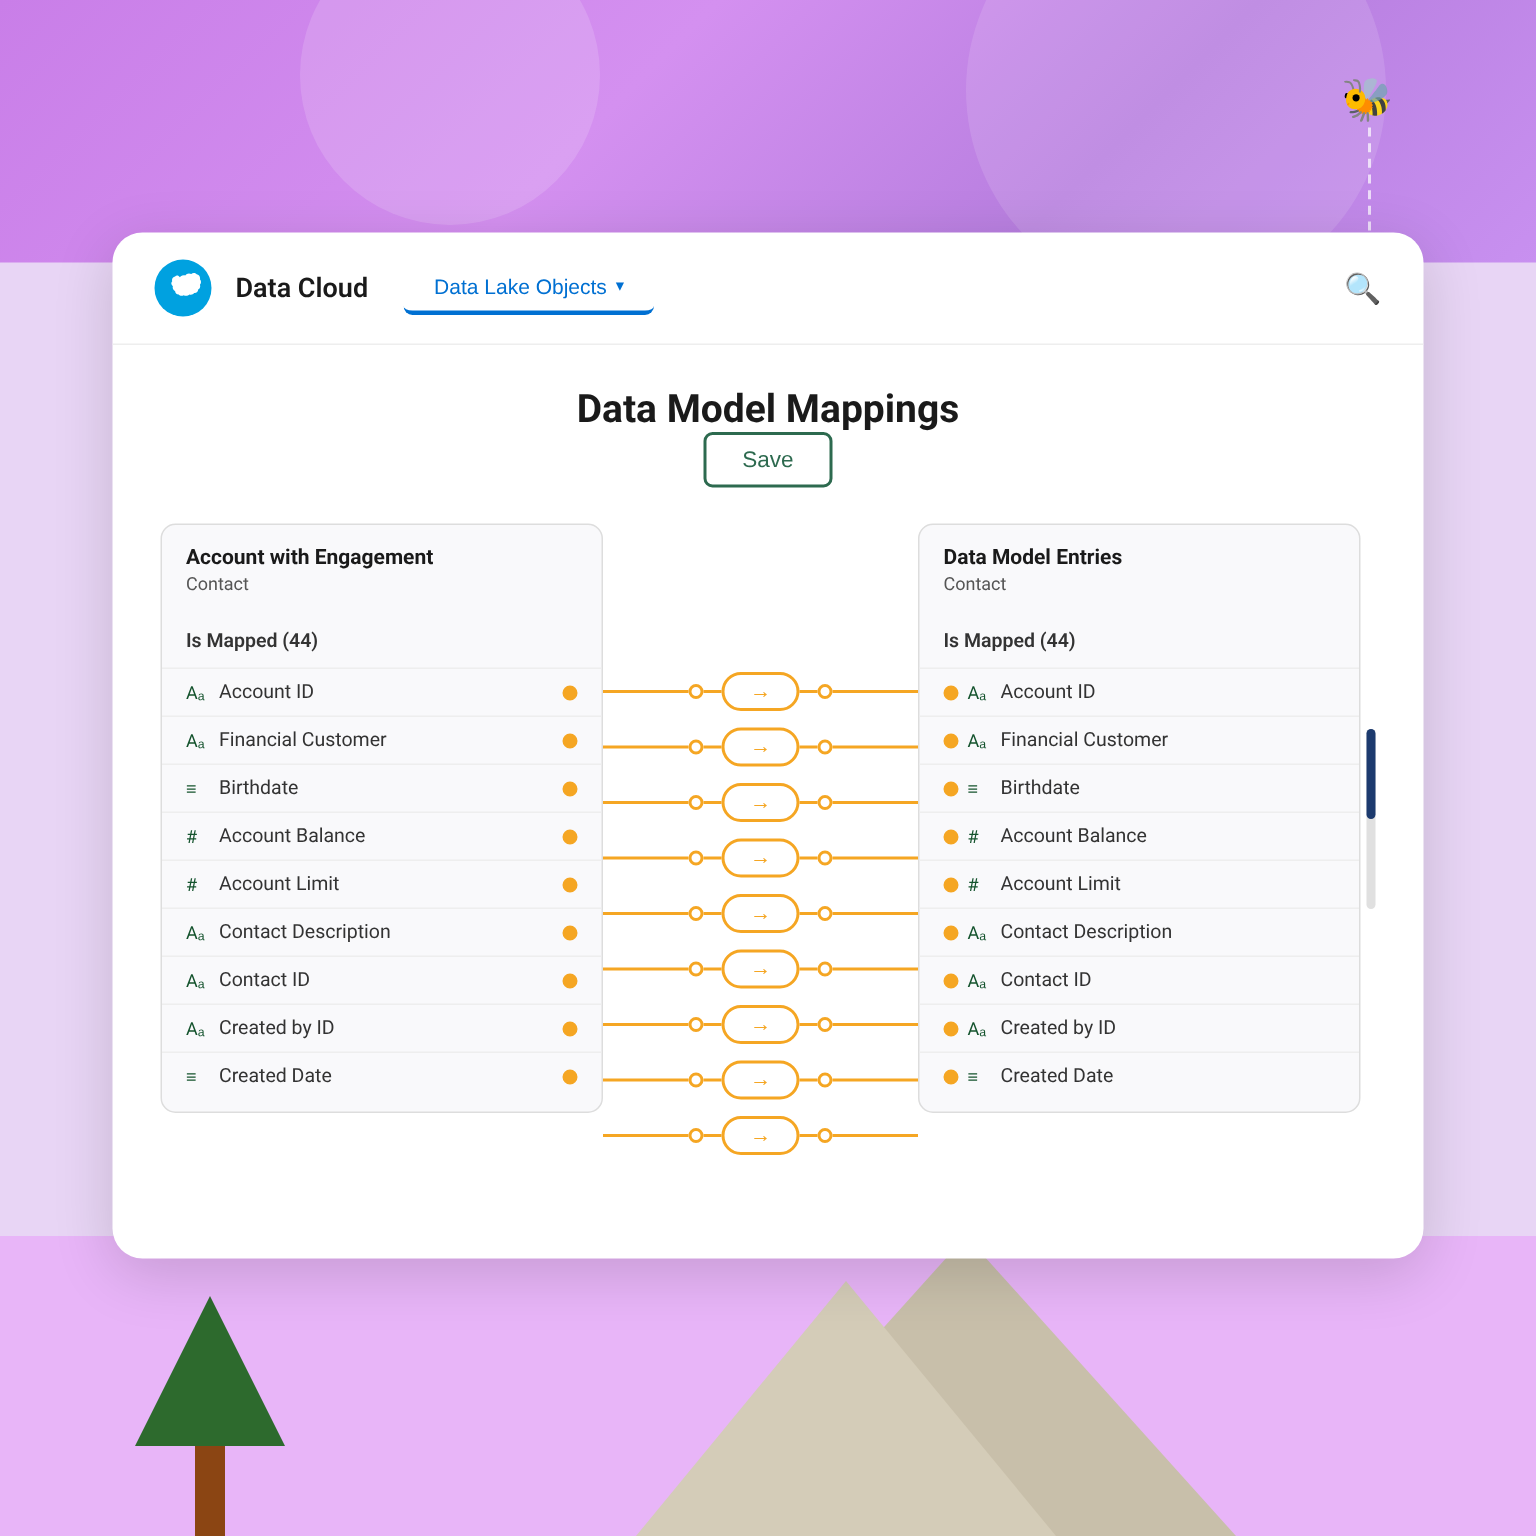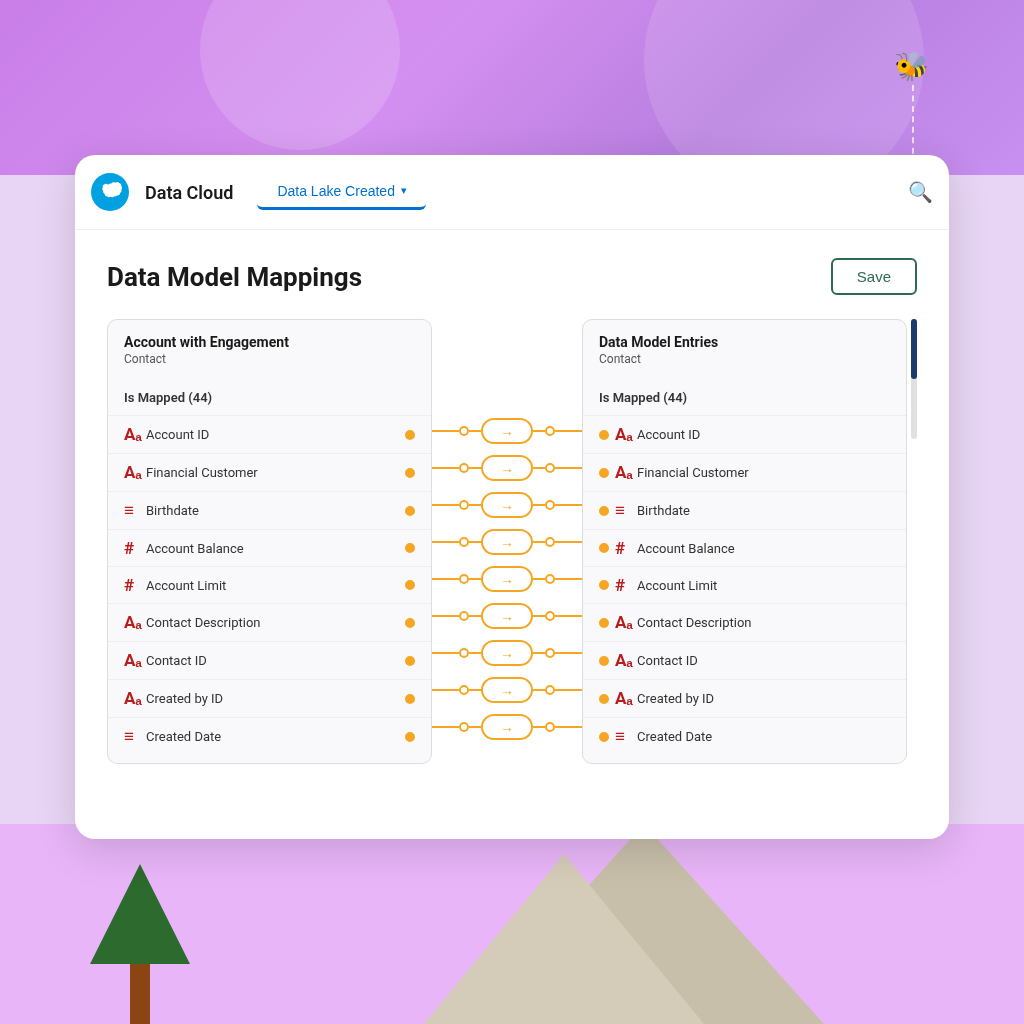--- a/index.html
+++ b/index.html
@@ -104,21 +104,21 @@
       box-shadow: 0 10px 40px rgba(0,0,0,0.15);
       padding: 0;
       overflow: hidden;
       bottom: 185px;
     }
 
     
     .header-bar {
       display: flex;
       align-items: center;
-      padding: 18px 16px;
+      padding: 18px 28px;
       border-bottom: 1px solid #eee;
       gap: 16px;
     }
     .salesforce-logo {
       width: 38px; height: 38px;
       background: #00a1e0;
       border-radius: 50%;
       display: flex; align-items: center; justify-content: center;
       flex-shrink: 0;
     }
@@ -159,20 +159,21 @@
       padding: 28px 32px;
       height: calc(100% - 75px);
       overflow: hidden;
     }
 
     .page-header {
       display: flex;
       align-items: center;
       justify-content: space-between;
       margin-bottom: 24px;
+      flex-direction: column;
     }
     .page-title {
       font-size: 26px;
       font-weight: 700;
       color: #1a1a1a;
     }
     .save-btn {
       padding: 8px 24px;
       border: 2px solid #2d6a4f;
       background: white;
@@ -180,21 +181,21 @@
       border-radius: 6px;
       font-size: 15px;
       font-weight: 400;
       cursor: pointer;
     }
 
     .mapping-panel {
       background: #f9f9fb;
       border: 1px solid #ddd;
       border-radius: 10px;
-      width: 325px;
+      width: 295px;
       flex-shrink: 0;
     }
     .panel-header {
       padding: 14px 16px 6px;
     }
     .panel-title {
       font-size: 14px;
       font-weight: 700;
       color: #1a1a1a;
     }
@@ -220,25 +221,24 @@
     .mapping-row {
       display: flex;
       align-items: center;
       padding: 8px 16px;
       font-size: 13px;
       color: #333;
       border-top: 1px solid #eee;
       gap: 6px;
     }
     .row-icon {
-      font-size: 17px;
-      color: #b91c1c;
+      font-size: 12px;
+      color: #14532d;
       width: 16px;
       flex-shrink: 0;
-      font-weight: bold;
     }
     .row-label {
       flex: 1;
     }
     .row-dot {
       width: 10px; height: 10px;
       border-radius: 50%;
       background: #f5a623;
       border: 2px solid #f5a623;
       flex-shrink: 0;
@@ -309,21 +309,21 @@
 
     .panels-wrapper {
       display: flex;
       gap: 0;
       align-items: flex-start;
       width: 100%;
     }
 
     .right-panel-wrapper {
       display: flex;
-      align-items: flex-start;
+      align-items: center;
     }
   </style>
 </head>
 <body>
 
 <div class="bg-top">
   <div class="bg-top-circle1"></div>
   <div class="bg-top-circle2"></div>
 </div>
 
@@ -344,21 +344,21 @@
 <div class="card">
 
   <div class="header-bar">
     <div class="salesforce-logo">
       <svg viewBox="0 0 100 100" xmlns="http://www.w3.org/2000/svg">
         <path d="M41 20 C41 20 47 13 56 15 C60 10 66 8 73 11 C77 7 84 7 88 12 C94 13 99 19 97 26 C101 30 101 37 97 41 C99 46 97 52 92 54 C92 60 87 65 81 64 C78 68 73 70 68 68 C64 72 57 73 52 70 C47 73 41 72 38 68 C32 68 28 63 28 58 C23 56 20 50 22 45 C17 42 16 35 20 31 C18 25 22 19 28 18 C31 14 38 14 41 20Z" fill="white"></path>
       </svg>
     </div>
     <span class="app-name">Data Cloud</span>
     <button class="nav-tab">
-      <span>Data Lake Created</span>
+      <span>Data Lake Objects</span>
       <span class="chevron">▾</span>
     </button>
     <span class="search-icon-header">🔍</span>
   </div>
 
   <div class="content">
     <div class="page-header">
       <h1 class="page-title">Data Model Mappings</h1>
       <button class="save-btn">Save</button>
     </div>

